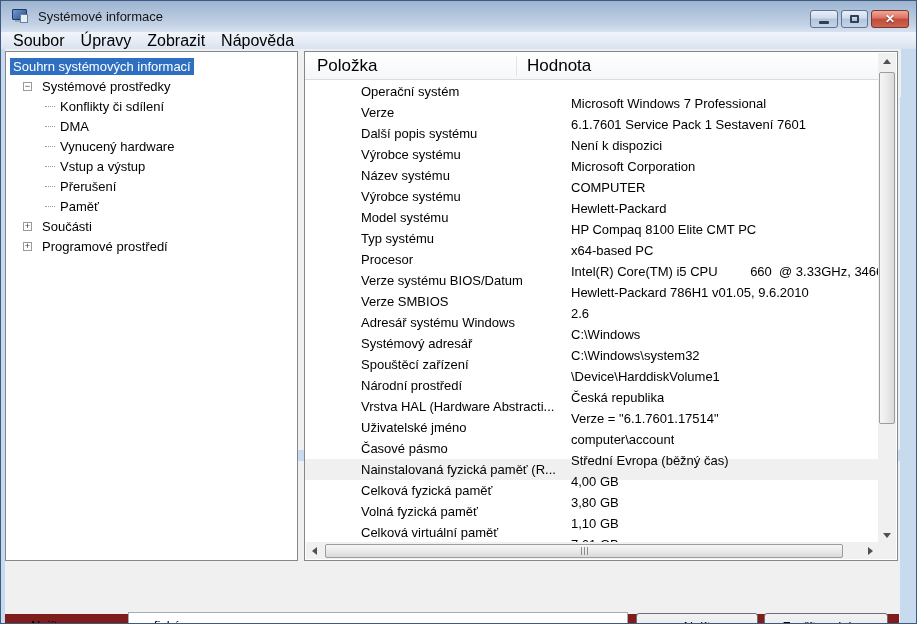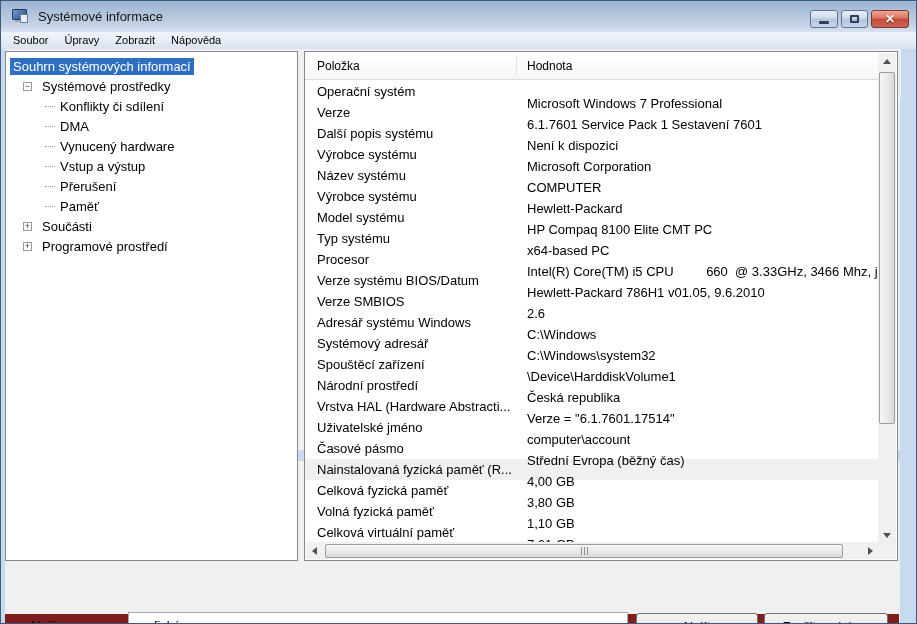--- a/index.html
+++ b/index.html
@@ -33,21 +33,21 @@
     width:38px; border-color:#7e352a;
     background:linear-gradient(to bottom,#f0a697 0%,#db7262 45%,#c04b3a 50%,#cc6452 100%);
   }
   .glyph-min { width:10px; height:3px; background:#2f3f55; border-radius:1px; margin-top:6px; }
   .glyph-max { width:9px; height:8px; border:2px solid #2f3f55; border-radius:1px; background:transparent; }
   .glyph-close { color:#fff; font-size:12px; font-weight:bold; text-shadow:0 1px 1px #6b2217; }
   
   .menubar {
     position:absolute; left:0; top:31px; width:100%; height:17px;
     background:linear-gradient(to bottom,#f1f5fb 0%,#e5ebf5 60%,#d9e2f0 100%);
-    display:flex; align-items:center; font-size:11px; color:#000;
+    display:flex; align-items:center; font-size:16px; color:#000;
   }
   .menu-item { padding:0 8px; line-height:17px; }
   .menu-item:first-child { margin-left:4px; }
   
   .client { position:absolute; left:0; top:48px; width:100%; height:412px; background:#c7daee; }
   .client-fill { position:absolute; left:4px; top:0; width:896px; height:565px; background:#f0f0f0; }
   .panel { position:absolute; background:#fff; border:1px solid #828790; }
   
   .tree-panel { left:4px; top:2px; width:293px; height:510px; overflow:hidden; font-size:13px; padding-top:4px; }
   .tree-row { height:20px; display:flex; align-items:center; white-space:nowrap; color:#000; }
@@ -62,28 +62,28 @@
     width:9px; height:9px; border:1px solid #9a9a9a; background:#fff; margin-right:7px;
     font-size:9px; line-height:7px; text-align:center; color:#404040; flex:0 0 auto;
   }
   .tree-label { padding:1px 3px; }
   .tree-row.selected .tree-label { background:#2f6fc1; color:#fff; }
   
   .table-panel { left:303px; top:2px; width:594px; height:510px; overflow:hidden; }
   .thead {
     position:absolute; left:0; top:0; width:calc(100% - 19px); height:28px;
     background:linear-gradient(to bottom,#ffffff,#f6f7f9); border-bottom:1px solid #dcdcdc;
-    font-size:12px; color:#000; display:flex; align-items:center;
+    font-size:17px; color:#000; display:flex; align-items:center;
   }
   .th-item { padding-left:12px; width:212px; border-right:1px solid #e4e4e4; height:20px; line-height:20px; }
   .th-value { padding-left:10px; height:20px; line-height:20px; }
   .tbody { position:absolute; left:0; top:29px; width:calc(100% - 19px); bottom:17px; overflow:hidden; }
   .trow { height:21px; display:flex; align-items:center; font-size:13px; color:#000; white-space:pre; }
   .trow.highlight { background:#f0f0f0; }
-  .td-item { padding-left:12px; width:212px; overflow:hidden; flex:0 0 auto; }
+  .td-item { padding-left:12px; width:212px; overflow:hidden; flex:0 0 auto;margin-left:44px; }
   .td-value { padding-left:10px; overflow:hidden;margin-top:24px; }
   
   .vscroll { position:absolute; right:1px; top:1px; width:18px; height:491px; background:#f0f0f0; }
   .hscroll { position:absolute; left:1px; bottom:1px; height:17px; width:573px; background:#f0f0f0; display:flex; align-items:center; }
   .sb-corner { position:absolute; right:1px; bottom:1px; width:18px; height:17px; background:#f0f0f0; }
   .sb-btn { display:flex; align-items:center; justify-content:center; background:#f0f0f0; }
   .vscroll .sb-btn { width:18px; height:17px; }
   .hscroll .sb-btn { width:17px; height:17px; flex:0 0 auto; }
   .arr { width:0; height:0; }
   .arr.up    { border-left:4px solid transparent; border-right:4px solid transparent; border-bottom:5px solid #505050; }

